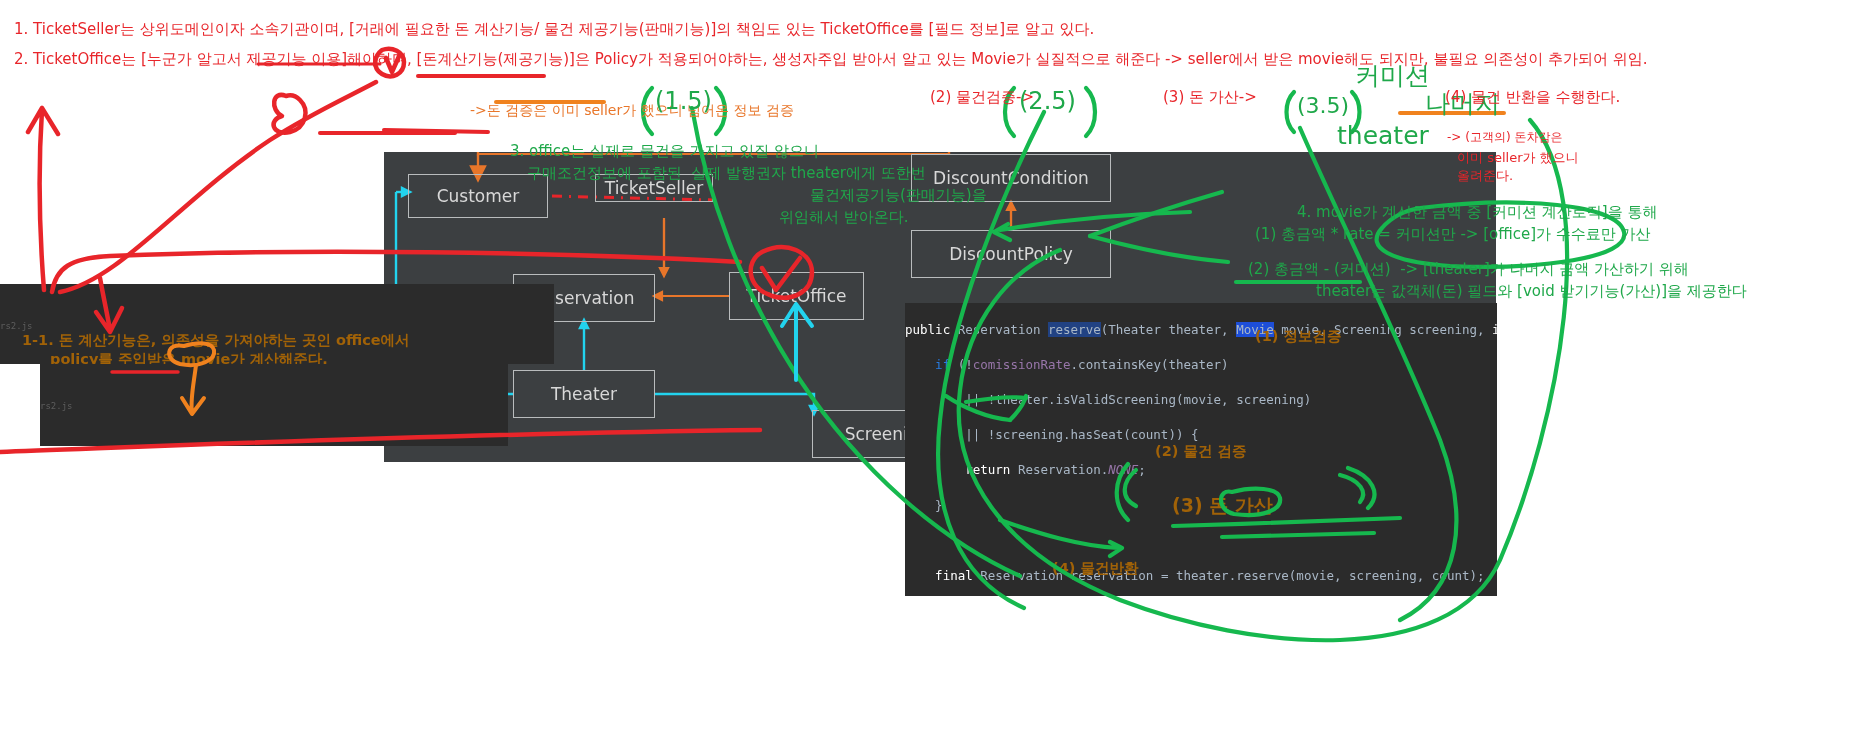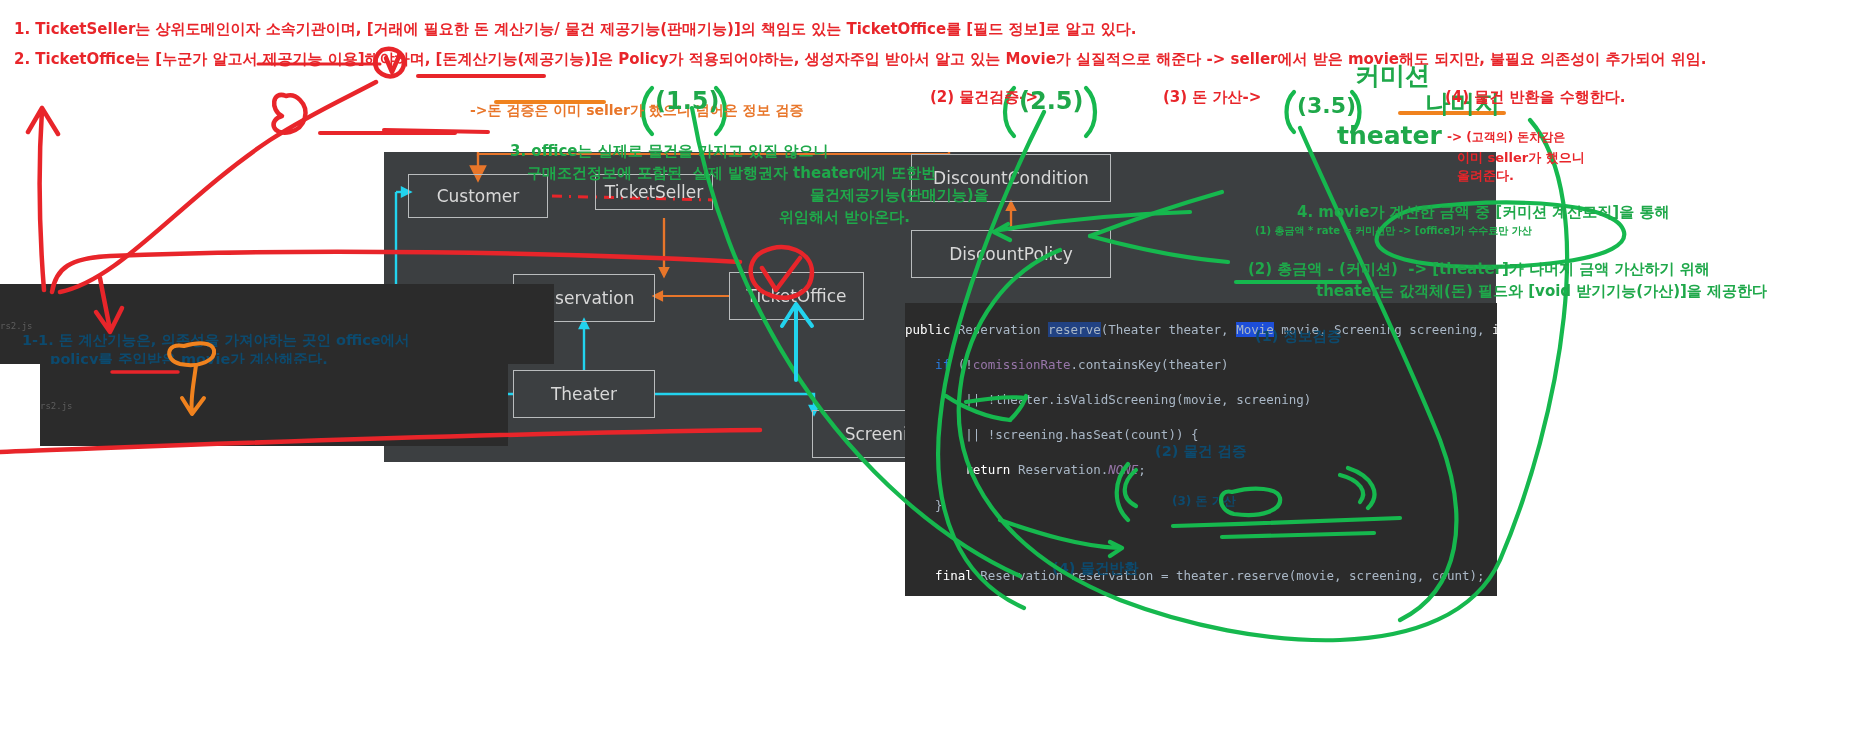--- a/index.html
+++ b/index.html
@@ -6,21 +6,21 @@
   html, body {
     margin: 0; padding: 0;
     width: 1864px; height: 730px;
     background: #ffffff;
     font-family: "DejaVu Sans", "Liberation Sans", sans-serif;
     overflow: hidden;
   }
   #root { position: relative; width: 1864px; height: 730px; background:#fff; }
 
   
-  .ann { position: absolute; white-space: pre; font-weight: bold; line-height: 1.25; }
+  .ann { position: absolute; white-space: pre; font-weight: normal; line-height: 1.25; }
   .red   { color: #e8252a; }
   .orange{ color: #e8762a; }
   .green { color: #1fa84a; }
 
   .t-note1 { left: 14px;  top: 20px;  font-size: 15px; }
   .t-note2 { left: 14px;  top: 50px;  font-size: 15px; }
   .t-note3a{ left: 312px; top: 88px;  font-size: 15px; }
   .t-note3b{ left: 470px; top: 102px; font-size: 14px; }
   .t-note4 { left: 1445px;top: 88px;  font-size: 15px; }
   .t-note15{ left: 655px; top: 86px;  font-size: 24px; }
@@ -30,40 +30,40 @@
   .t-note35{ left: 1297px;top: 92px;  font-size: 22px; }
   .t-komm  { left: 1355px;top: 60px;  font-size: 25px; text-align: right; }
   .t-nameoji{left: 1425px;top: 88px;  font-size: 25px; text-align: right; }
   .t-theater{left: 1337px;top: 120px; font-size: 25px; }
 
   .t-g1 { left: 510px;  top: 142px; font-size: 15px; }
   .t-g2 { left: 527px;  top: 164px; font-size: 15px; }
   .t-g3 { left: 810px;  top: 186px; font-size: 15px; }
   .t-g4 { left: 779px;  top: 208px; font-size: 15px; }
   .t-g5 { left: 1255px; top: 203px; font-size: 15px; margin-left: 42px; }
-  .t-g6 { left: 1255px; top: 225px; font-size: 10px; }
+  .t-g6 { left: 1255px; top: 225px; font-size: 15px; }
   .t-g7 { left: 1248px; top: 260px; font-size: 15px; }
   .t-g8 { left: 1316px; top: 282px; font-size: 15px; }
 
   
   #diagram {
     position: absolute; left: 384px; top: 152px;
     width: 1112px; height: 310px;
     background: #3c3f41;
   }
   .uml-box {
     position: absolute;
     border: 1px solid #b9bcbd;
     color: #d8d8d8;
     display: flex; align-items: center; justify-content: center;
     font-size: 17px; font-family: "DejaVu Sans", "Liberation Sans", sans-serif;
     background: transparent;
   }
   .b-customer    { left: 24px;  top: 22px;  width: 140px; height: 44px; }
-  .b-ticketseller{ left: 211px; top: 22px;  width: 118px; height: 36px; }
+  .b-ticketseller{ left: 211px; top: 22px;  width: 118px; height: 28px; }
   .b-discountcond{ left: 527px; top: 2px;   width: 200px; height: 48px; }
   .b-discountpol { left: 527px; top: 78px;  width: 200px; height: 48px; }
   .b-reservation { left: 129px; top: 122px; width: 142px; height: 48px; }
   .b-ticketoffice{ left: 345px; top: 120px; width: 135px; height: 48px; }
   .b-theater     { left: 129px; top: 218px; width: 142px; height: 48px; }
   .b-screening   { left: 428px; top: 258px; width: 150px; height: 48px; }
 
   
   .code {
     position: absolute;
@@ -86,21 +86,21 @@
   .ital { color: #9876aa; font-style: italic; }
   .sel  { background: #214283; color: #a9b7c6; }
   .hl   { background: #1d4ed8; }
   .tabbar { color: #5d5d5d; font-size: 9px; }
   .kw-blue { color: #287bde; }
 
   
   .code-note {
     position:absolute; white-space: pre; font-weight: bold;
     font-family: "DejaVu Sans", "Liberation Sans", sans-serif;
-    color:#0c4a6e;
+    color:#a16207;
   }
 
   
   #ink { position: absolute; left:0; top:0; width:1864px; height:730px; pointer-events:none; }
 </style>
 </head>
 <body>
 
 <div id="root">
 
@@ -212,21 +212,21 @@
 
 
 
 
 
 
 
   </div>
   <div class="code-note" style="left:1255px; top:327px; font-size:14.5px;">(1) 정보검증</div>
   <div class="code-note" style="left:1155px; top:442px; font-size:14.5px;">(2) 물건 검증</div>
-  <div class="code-note" style="left:1172px; top:493px; font-size:12px;">(3) 돈 가산</div>
+  <div class="code-note" style="left:1172px; top:493px; font-size:19px;">(3) 돈 가산</div>
   <div class="code-note" style="left:1052px; top:559px; font-size:14.5px;">(4) 물건반환</div>
 
   <svg id="ink">
 
     <g stroke="#e8252a" stroke-width="4.5" fill="none" stroke-linecap="round" stroke-linejoin="round">
 
       <path d="M44,290 C40,240 38,170 42,110 M42,108 L28,132 M42,108 L58,134"></path>
 
       <path d="M52,292 C56,268 70,258 110,256 C300,248 560,252 740,262"></path>
 

